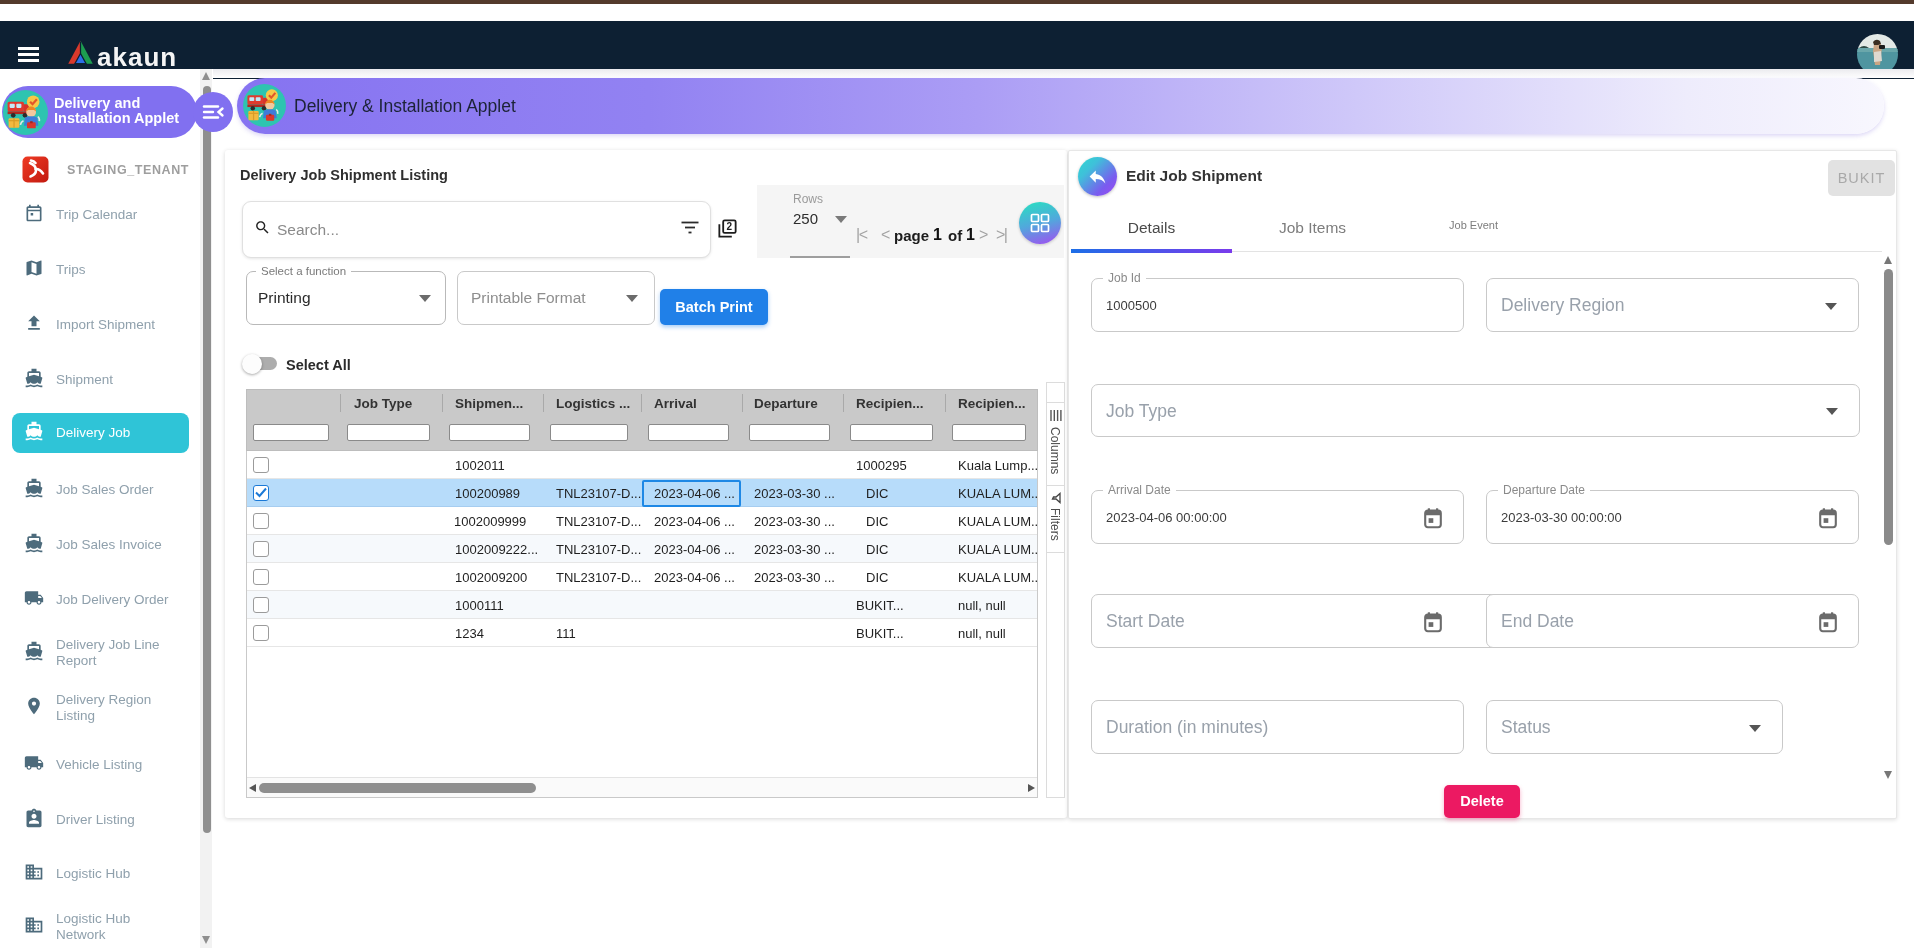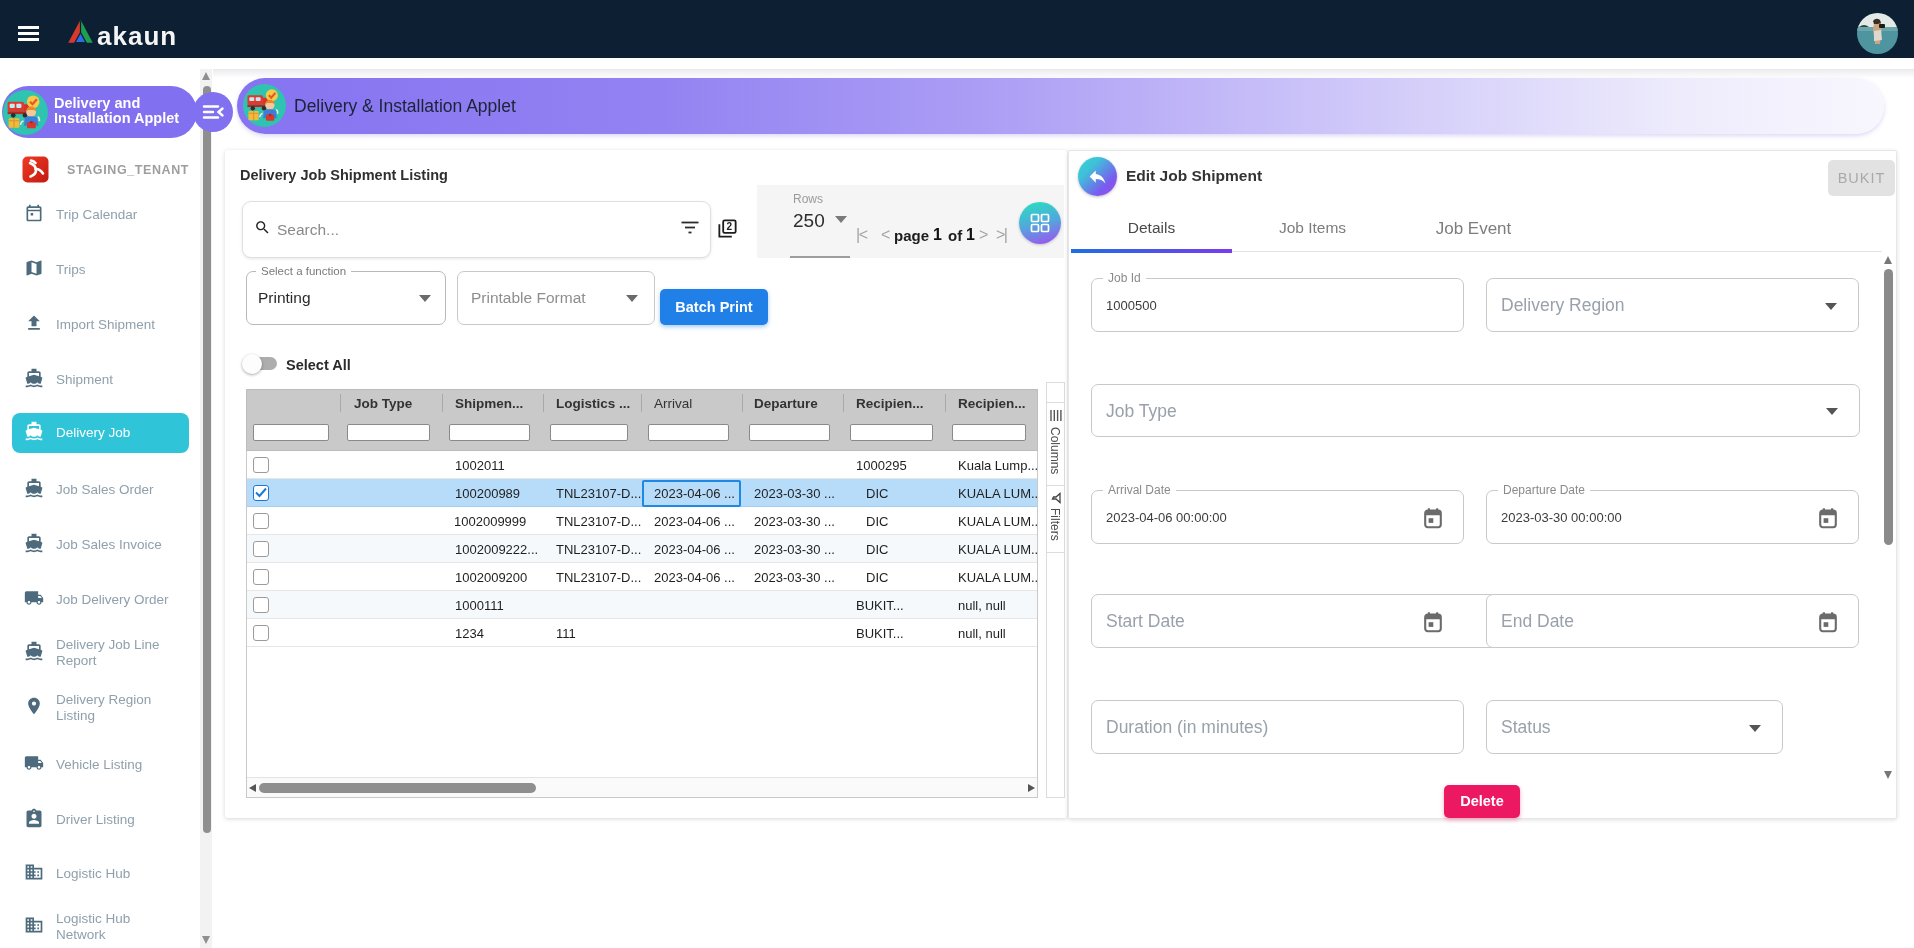--- a/index.html
+++ b/index.html
@@ -39,21 +39,21 @@
   <circle cx="27.5" cy="21.5" r="4.8" fill="#f3c89e"></circle>
   <path d="M22.7 21 a4.8 4.8 0 0 1 9.6 0 l-2 -1.5 h-5.6 z" fill="#ee8722"></path>
   <path d="M21.5 27 q6 -2.5 12 0 l1 8 h-14 z" fill="#3f7bd9"></path>
   <rect x="23.5" y="31.5" width="8.5" height="6" rx="1.2" fill="#d8372c"></rect>
   <rect x="26.5" y="30.5" width="2.5" height="2" fill="#a8241c"></rect>
 </symbol>
 </svg>
 
 <div class="abs" style="left:0;top:0;width:1914px;height:4px;background:#543a2c"></div>
 
-<div class="abs" style="left:0;top:0;width:1914px;height:58px;background:#0d2033">
+<div class="abs" style="left:0;top:21px;width:1914px;height:58px;background:#0d2033">
   <div class="abs" style="left:18px;top:26px;width:21px;height:15px">
     <div style="height:2.5px;background:#fff;margin-bottom:3.5px"></div>
     <div style="height:2.5px;background:#fff;margin-bottom:3.5px"></div>
     <div style="height:2.5px;background:#fff"></div>
   </div>
   <svg class="abs" style="left:67px;top:19px" width="27" height="25" viewBox="0 0 26 24">
     <polygon points="13,0.8 1.2,22.8 13,22.8" fill="#d8392c"></polygon>
     <polygon points="13,0.8 13,22.8 24.8,22.8" fill="#1d9e50"></polygon>
     <polygon points="13,13 7.6,22.8 18.4,22.8" fill="#2b6fe8" stroke="#0d2033" stroke-width="1.2"></polygon>
     <line x1="13" y1="1.5" x2="13" y2="13" stroke="#0d2033" stroke-width="1.2"></line>
@@ -231,21 +231,21 @@
         <line x1="7.5" y1="11.5" x2="10.5" y2="11.5"></line>
       </g>
     </svg>
   <svg class="abs" style="left:716px;top:217px" width="23" height="23" viewBox="0 0 24 24" fill="none" stroke="#1d1d1d" stroke-width="1.9">
       <path d="M3.5 7.5 v13 h13" fill="none"></path>
       <rect x="7.5" y="3.5" width="13" height="13" rx="1.5"></rect>
       <text x="14" y="13.6" font-size="10.5" font-weight="bold" fill="#1d1d1d" stroke="none" text-anchor="middle" font-family="Liberation Sans">2</text>
     </svg>
 
   <div class="abs" style="left:793px;top:192px;font-size:12px;color:#9a9a9a">Rows</div>
-  <div class="abs" style="left:793px;top:210px;font-size:19px;color:#2d2d2d">250</div>
+  <div class="abs" style="left:793px;top:210px;font-size:15px;color:#2d2d2d">250</div>
   <div class="abs tri-down" style="left:835px;top:216px;border-top-color:#7a7a7a"></div>
   <div class="abs" style="left:790px;top:256px;width:60px;height:1.6px;background:#9e9e9e"></div>
   <div class="abs" style="left:856px;top:226px;font-size:16px;color:#a3a3a3;letter-spacing:-1.5px">|&lt;</div>
   <div class="abs" style="left:881px;top:226px;font-size:16px;color:#a3a3a3">&lt;</div>
   <div class="abs" style="left:894px;top:227px;font-size:15px;font-weight:bold;color:#1d1d1d">page</div>
   <div class="abs" style="left:933px;top:226px;font-size:16px;font-weight:bold;color:#111">1</div>
   <div class="abs" style="left:948px;top:227px;font-size:15px;font-weight:bold;color:#1d1d1d">of</div>
   <div class="abs" style="left:966px;top:226px;font-size:16px;font-weight:bold;color:#111">1</div>
   <div class="abs" style="left:979px;top:226px;font-size:16px;color:#a3a3a3">&gt;</div>
   <div class="abs" style="left:996px;top:226px;font-size:16px;color:#a3a3a3;letter-spacing:-1.5px">&gt;|</div>
@@ -271,21 +271,21 @@
 
   <div class="abs" style="left:248px;top:357px;width:29px;height:13px;border-radius:7px;background:#adadad"></div>
   <div class="abs" style="left:242px;top:354px;width:20px;height:20px;border-radius:50%;background:#fdfdfd;box-shadow:0 1px 3px rgba(0,0,0,0.35)"></div>
   <div class="abs" style="left:286px;top:357px;font-size:14.5px;font-weight:bold;color:#2b2b2b">Select All</div>
   <div id="grid">
 
     <div class="abs" style="left:246px;top:389px;width:792px;height:62px;background:#c9c9c9;border:1px solid #bdbdbd"></div>
     <div class="abs" style="left:354px;top:396px;font-size:13.5px;font-weight:bold;color:#333">Job Type</div>
     <div class="abs" style="left:455px;top:396px;font-size:13.5px;font-weight:bold;color:#333">Shipmen...</div>
     <div class="abs" style="left:556px;top:396px;font-size:13.5px;font-weight:bold;color:#333">Logistics ...</div>
-    <div class="abs" style="left:654px;top:396px;font-size:13.5px;font-weight:normal;color:#333">Arrival</div>
+    <div class="abs" style="left:654px;top:396px;font-size:13.5px;font-weight:bold;color:#333">Arrival</div>
     <div class="abs" style="left:754px;top:396px;font-size:13.5px;font-weight:bold;color:#333">Departure</div>
     <div class="abs" style="left:856px;top:396px;font-size:13.5px;font-weight:bold;color:#333">Recipien...</div>
     <div class="abs" style="left:958px;top:396px;font-size:13.5px;font-weight:bold;color:#333">Recipien...</div>
     <div class="abs" style="left:340px;top:394px;width:1px;height:18px;background:#a9a9a9"></div>
     <div class="abs" style="left:442px;top:394px;width:1px;height:18px;background:#a9a9a9"></div>
     <div class="abs" style="left:543px;top:394px;width:1px;height:18px;background:#a9a9a9"></div>
     <div class="abs" style="left:641px;top:394px;width:1px;height:18px;background:#a9a9a9"></div>
     <div class="abs" style="left:742px;top:394px;width:1px;height:18px;background:#a9a9a9"></div>
     <div class="abs" style="left:843px;top:394px;width:1px;height:18px;background:#a9a9a9"></div>
     <div class="abs" style="left:945px;top:394px;width:1px;height:18px;background:#a9a9a9"></div>
@@ -390,21 +390,21 @@
   <div class="abs" style="left:1068px;top:150px;width:829px;height:669px;background:#fff;border:1px solid #e7e7e7;box-shadow:0 1px 4px rgba(0,0,0,0.13);border-radius:2px"></div>
   <div class="abs" style="left:1078px;top:157px;width:39px;height:39px;border-radius:50%;background:linear-gradient(135deg,#2fd9d0 0%,#3fc0da 30%,#7a5bef 72%,#9d4cf1 100%);box-shadow:0 1px 3px rgba(0,0,0,0.25)"></div>
   <svg class="abs" style="left:1087px;top:166px" width="21" height="21" viewBox="0 0 24 24" fill="#fff">
       <path d="M10 9V5l-7 7 7 7v-4.1c5 0 8.5 1.6 11 5.1-1-5-4-10-11-11z"></path>
     </svg>
   <div class="abs" style="left:1126px;top:167px;font-size:15.5px;font-weight:bold;color:#333">Edit Job Shipment</div>
   <div class="abs" style="left:1828px;top:160px;width:67px;height:36px;border-radius:5px;background:#e2e2e2;color:#a9a9a9;font-size:14.5px;text-align:center;line-height:36px;letter-spacing:1px">BUKIT</div>
 
   <div class="abs" style="left:1071px;top:219px;width:161px;text-align:center;font-size:15.5px;color:#4a4a4a">Details</div>
   <div class="abs" style="left:1232px;top:219px;width:161px;text-align:center;font-size:15.5px;color:#7d7d7d">Job Items</div>
-  <div class="abs" style="left:1393px;top:219px;width:161px;text-align:center;font-size:17px;color:#7d7d7d">Job Event</div>
+  <div class="abs" style="left:1393px;top:219px;width:161px;text-align:center;font-size:11px;color:#7d7d7d">Job Event</div>
   <div class="abs" style="left:1071px;top:249px;width:161px;height:4px;background:linear-gradient(90deg,#1d6ee7,#7a3bec)"></div>
   <div class="abs" style="left:1232px;top:251px;width:650px;height:1px;background:#e3e3e3"></div>
 
   <div class="field" style="left:1091px;top:278px;width:373px;height:54px">
     <div class="lab">Job Id</div>
     <div class="val">1000500</div>
   </div>
   <div class="field" style="left:1486px;top:278px;width:373px;height:54px">
     <div class="ph">Delivery Region</div>
     <div class="abs tri-down" style="right:21px;top:24px;border-top-color:#555"></div>

